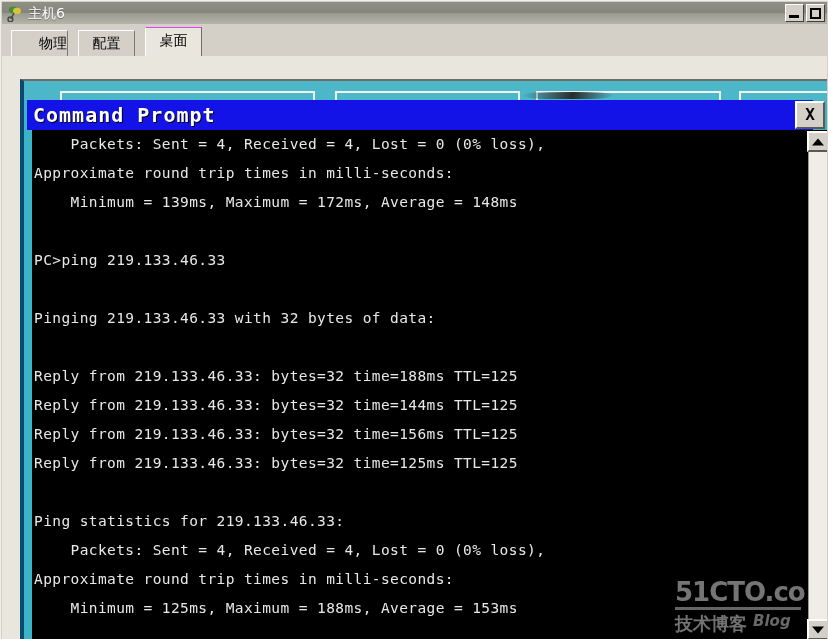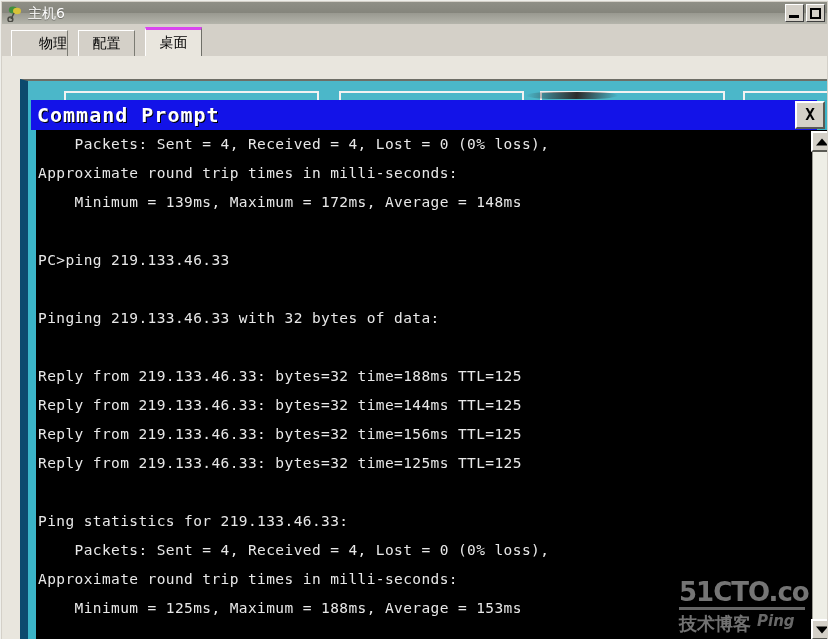--- a/index.html
+++ b/index.html
@@ -102,21 +102,21 @@
     font-size: 14px;
     color: #000;
     text-align: center;
     line-height: 24px;
     white-space: nowrap;
   }
   .tab.selected {
     background: #e9e6de;
     top: 3px;
     height: 29px;
-    border-top: 3px solid #d946ef;
+    border-top: 1px solid #d946ef;
     border-left: 1px solid #ffffff;
     border-right: 1px solid #6f6f68;
     font-weight: normal;
   }
 
   
   #desktop-panel {
     position: absolute;
     left: 1px; top: 55px;
     width: 825px;
@@ -126,21 +126,21 @@
   }
 
   
   #cmd-window {
     position: absolute;
     left: 18px; top: 23px;
     width: 807px;
     height: 560px;
     box-sizing: border-box;
     border-top: 2px solid #6e6e66;
-    border-left: 8px solid #0c4a6e;
+    border-left: 4px solid #0c4a6e;
     background: #3bb4c8;
     overflow: hidden;
   }
 
   
   #cmd-toolstrip {
     position: absolute;
     left: 0; top: 0;
     width: 807px;
     height: 19px;
@@ -399,21 +399,21 @@
 
 Reply from 219.133.46.161: bytes=32 time=94ms TTL=126
 Reply from 219.133.46.161: bytes=32 time=110ms TTL=126
 Reply from 219.133.46.161: bytes=32 time=125ms TTL=126</div>
 
         <div id="watermark">
           <div id="wm-line1">51CTO.com</div>
           <div id="wm-rule"></div>
           <div id="wm-row2">
             <span id="wm-line2">技术博客</span>
-            <span id="wm-line3">Ping</span>
+            <span id="wm-line3">Blog</span>
           </div>
         </div>
 
         <div id="cmd-scrollbar">
           <div id="scroll-track"></div>
           <div class="scroll-arrow" id="scroll-up-arrow">
             <span class="arrow-tri arrow-up"></span>
           </div>
           <div class="scroll-arrow" id="scroll-down-arrow">
             <span class="arrow-tri arrow-down"></span>

